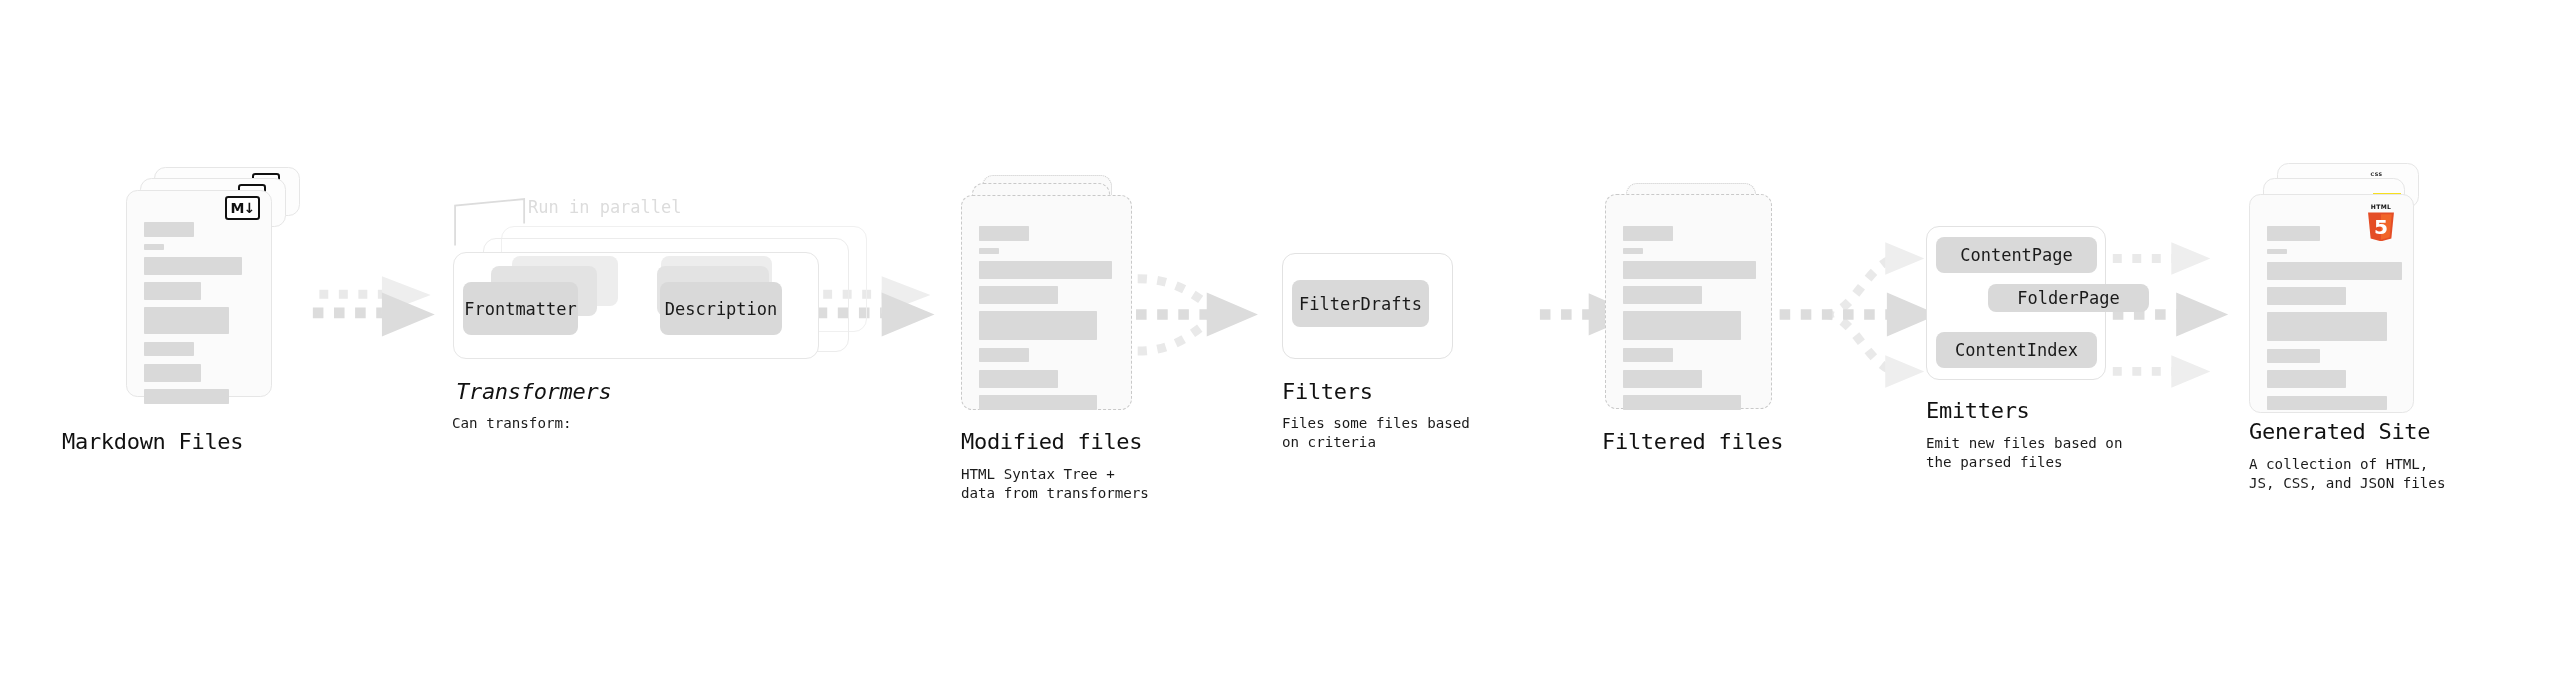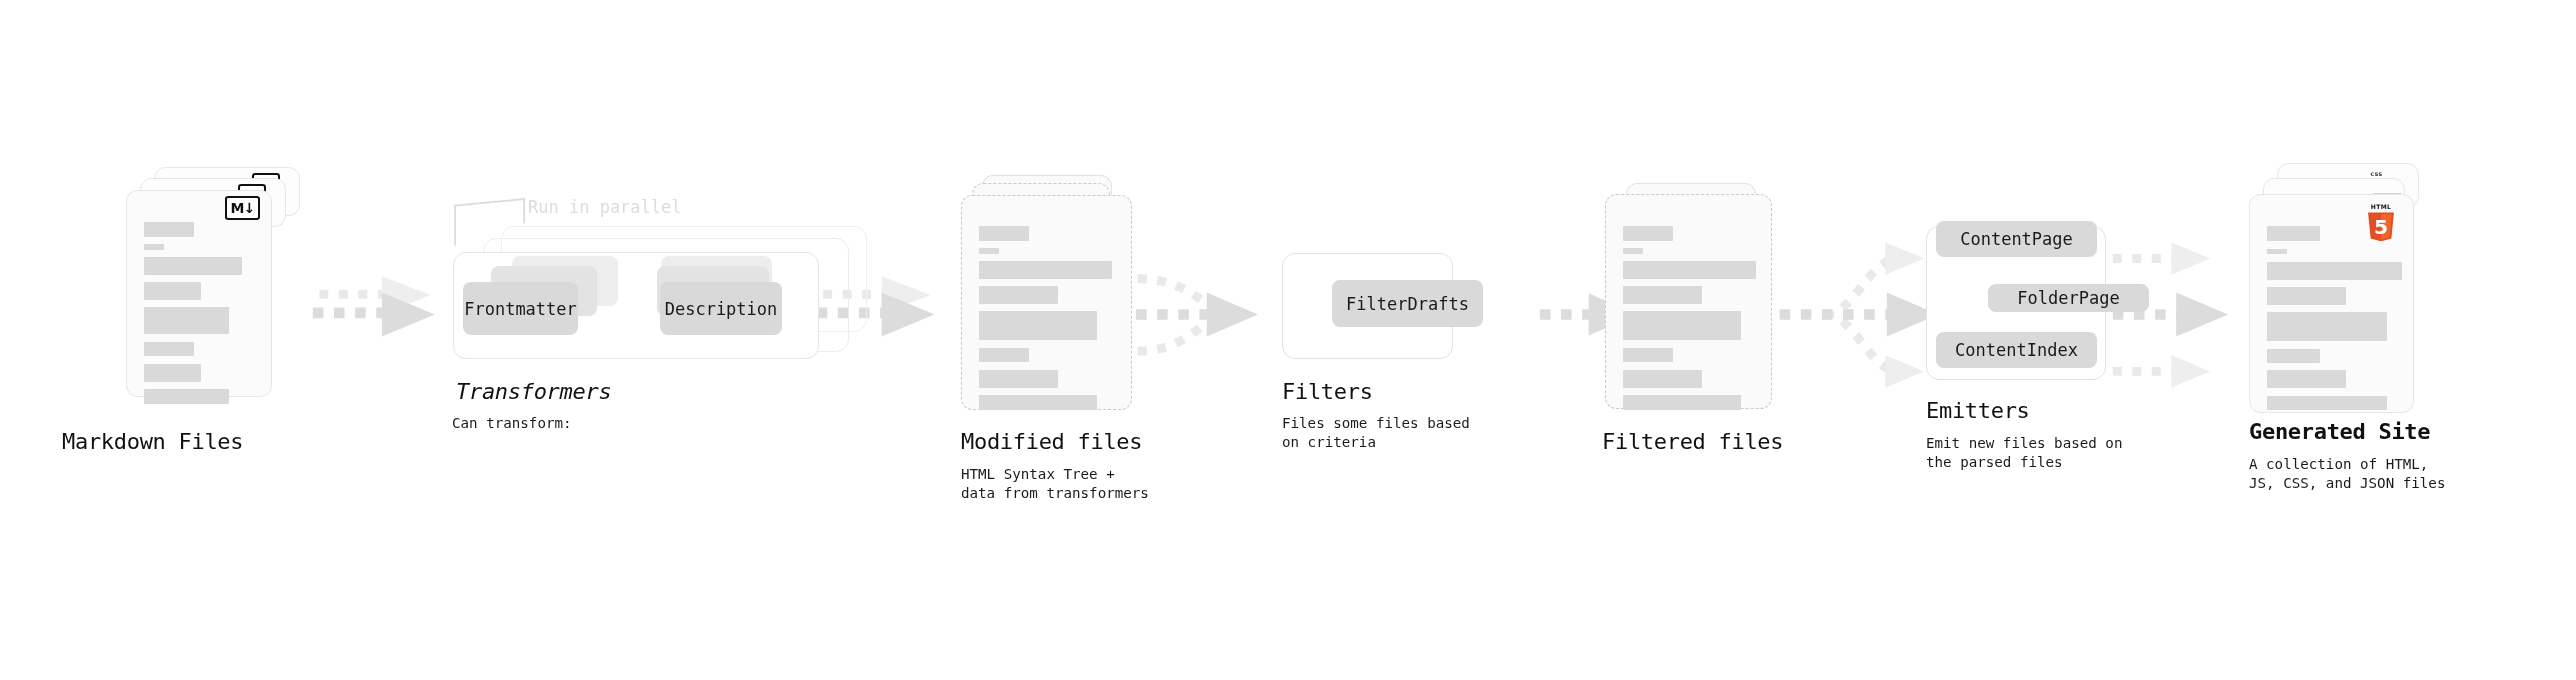--- a/index.html
+++ b/index.html
@@ -291,21 +291,21 @@
       <div class="lnbar" style="width:50px;height:14.6px;"></div>
       <div class="lnbar" style="width:79px;height:18px;"></div>
       <div class="lnbar" style="width:118px;height:14.6px;"></div>
     </div>
   </div>
   <div class="title" style="left:961px; top:429px;">Modified files</div>
   <div class="subtitle" style="left:961px; top:465px;">HTML Syntax Tree +
 data from transformers</div>
 
   <div class="groupbox" style="left:1282px; top:253px; width:171px; height:106px;"></div>
-  <div class="chip" style="left:1292px; top:280px; width:151px; height:47px;margin-left:40px;">FilterDrafts</div>
+  <div class="chip" style="left:1292px; top:280px; width:137px; height:47px;">FilterDrafts</div>
   <div class="title" style="left:1282px; top:379px;">Filters</div>
   <div class="subtitle" style="left:1282px; top:414px;">Files some files based
 on criteria</div>
 
   <div class="filestack" style="left:1605px; top:183px; width:195px; height:260px;">
     <div class="fcard dotted" style="left:21px; top:0px; width:130px; height:39px; border-style:dotted;"></div>
     <div class="fcard dashed" style="left:0px; top:11.4px; width:167px; height:215px;"></div>
     <div class="lines" style="top:43px;">
       <div class="lnbar" style="width:50px;height:14.6px;"></div>
       <div class="lnbar" style="width:19.5px;height:5.7px;"></div>
@@ -313,21 +313,21 @@
       <div class="lnbar" style="width:79px;height:18px;"></div>
       <div class="lnbar" style="width:118px;height:29px;"></div>
       <div class="lnbar" style="width:50px;height:14.6px;"></div>
       <div class="lnbar" style="width:79px;height:18px;"></div>
       <div class="lnbar" style="width:118px;height:14.6px;"></div>
     </div>
   </div>
   <div class="title" style="left:1602px; top:429px;">Filtered files</div>
 
   <div class="groupbox" style="left:1926px; top:226px; width:180px; height:154px;"></div>
-  <div class="chip" style="left:1936px; top:221px; width:161px; height:36px;">ContentPage</div>
+  <div class="chip" style="left:1936px; top:237px; width:161px; height:36px;">ContentPage</div>
   <div class="chip" style="left:1988px; top:284px; width:161px; height:28px;">FolderPage</div>
   <div class="chip" style="left:1936px; top:332px; width:161px; height:36px;">ContentIndex</div>
   <div class="title" style="left:1926px; top:398px;">Emitters</div>
   <div class="subtitle" style="left:1926px; top:434px;">Emit new files based on
 the parsed files</div>
 
   <div class="filestack" style="left:2249px; top:163px; width:203px; height:268px;">
     <div class="fcard solid back" style="left:28px; top:0px; width:142px; height:45px;"></div>
     <div class="css-chip" style="left:120px; top:15.4px;">
       <span class="cssword">CSS</span>
@@ -350,18 +350,18 @@
       <div class="lnbar" style="width:53px;height:15.4px;"></div>
       <div class="lnbar" style="width:19.5px;height:5.7px;"></div>
       <div class="lnbar" style="width:135px;height:18px;"></div>
       <div class="lnbar" style="width:79px;height:18px;"></div>
       <div class="lnbar" style="width:120px;height:29px;"></div>
       <div class="lnbar" style="width:53px;height:14.6px;"></div>
       <div class="lnbar" style="width:79px;height:18px;"></div>
       <div class="lnbar" style="width:120px;height:14.6px;"></div>
     </div>
   </div>
-  <div class="title" style="left:2249px; top:419px;font-weight:bold;">Generated Site</div>
+  <div class="title" style="left:2249px; top:419px;">Generated Site</div>
   <div class="subtitle" style="left:2249px; top:455px;">A collection of HTML,
 JS, CSS, and JSON files</div>
 
 </div>
 
 
 </body></html>

